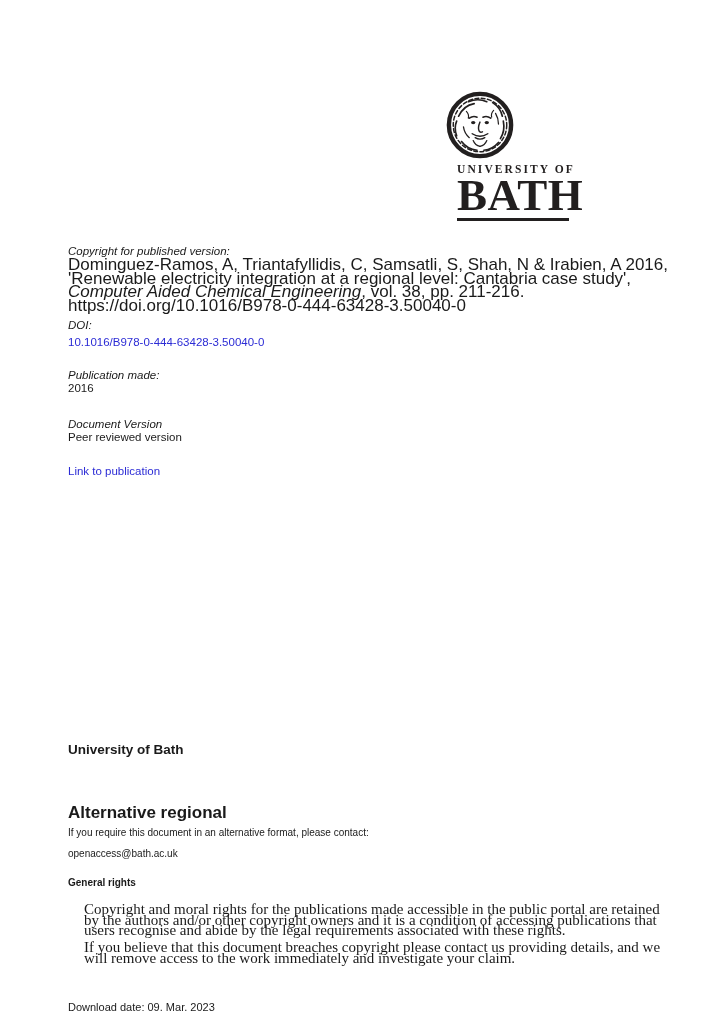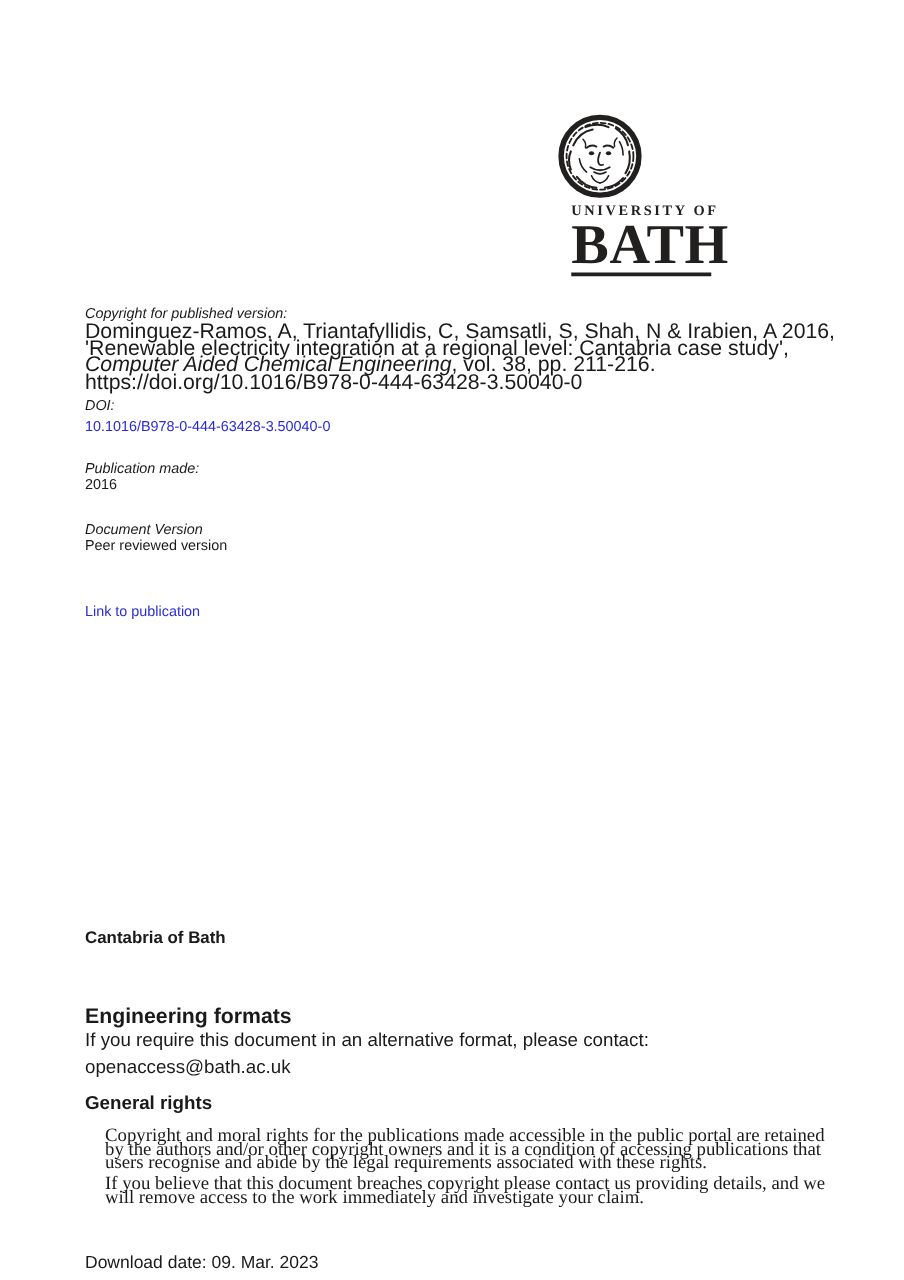--- a/index.html
+++ b/index.html
@@ -29,25 +29,25 @@
   
   .blk{position:absolute;left:68px;width:600px;}
   .lbl{font-style:italic;font-size:11.5px;line-height:13.4px;}
   .val{font-size:11.5px;line-height:13.4px;}
   .citation-body{margin:0;font-size:17px;line-height:13.4px;}
   a.doc-link{color:#2b2bd5;text-decoration:none;font-size:11.5px;line-height:13.4px;display:inline-block;cursor:pointer;}
   
   .uni-heading{position:absolute;left:68px;top:742px;font-size:13.5px;font-weight:700;}
   .alt{position:absolute;left:68px;top:803px;width:620px;}
   .alt-h{font-size:17px;font-weight:700;line-height:19px;}
-  .alt-t{font-size:15px;line-height:21px;}
+  .alt-t{font-size:10px;line-height:21px;}
   .fine{position:absolute;left:68px;width:612px;}
-  .fine-h{font-size:15px;font-weight:700;line-height:11px;}
+  .fine-h{font-size:10px;font-weight:700;line-height:11px;}
   .fine-t{font-size:15px;line-height:10.6px;margin:16px;font-family:Liberation Serif, serif;}
-  .download{position:absolute;left:68px;top:1001px;font-size:14px;}
+  .download{position:absolute;left:68px;top:1001px;font-size:11px;}
 </style>
 </head>
 <body>
 
 <div class="page">
 
   <header class="logo">
     <svg class="crest" viewBox="0 0 72 72" xmlns="http://www.w3.org/2000/svg">
       <g stroke="#221f1f" fill="none" stroke-linecap="round">
         <circle cx="36" cy="36" r="32" stroke-width="4.5"></circle>
@@ -94,28 +94,28 @@
   <section class="blk" style="top:369px;">
     <div class="lbl">Publication made:</div>
     <div class="val">2016</div>
   </section>
 
   <section class="blk" style="top:418px;">
     <div class="lbl">Document Version</div>
     <div class="val">Peer reviewed version</div>
   </section>
 
-  <section class="blk" style="top:480px;">
+  <section class="blk" style="top:461px;">
     <a class="doc-link">Link to publication</a>
   </section>
 
-  <h2 class="uni-heading" style="margin:0;">Cantabria of Bath</h2>
+  <h2 class="uni-heading" style="margin:0;">University of Bath</h2>
 
   <section class="alt">
-    <div class="alt-h">Engineering formats</div>
+    <div class="alt-h">Alternative regional</div>
     <div class="alt-t">If you require this document in an alternative format, please contact:</div>
     <div class="alt-t">openaccess@bath.ac.uk</div>
   </section>
 
   <section class="fine" style="top:877px;">
     <div class="fine-h">General rights</div>
     <p class="fine-t">Copyright and moral rights for the publications made accessible in the public portal are retained by the authors and/or other copyright owners and it is a condition of accessing publications that users recognise and abide by the legal requirements associated with these rights.</p>
   </section>
 
   <section class="fine" style="top:926px;">

